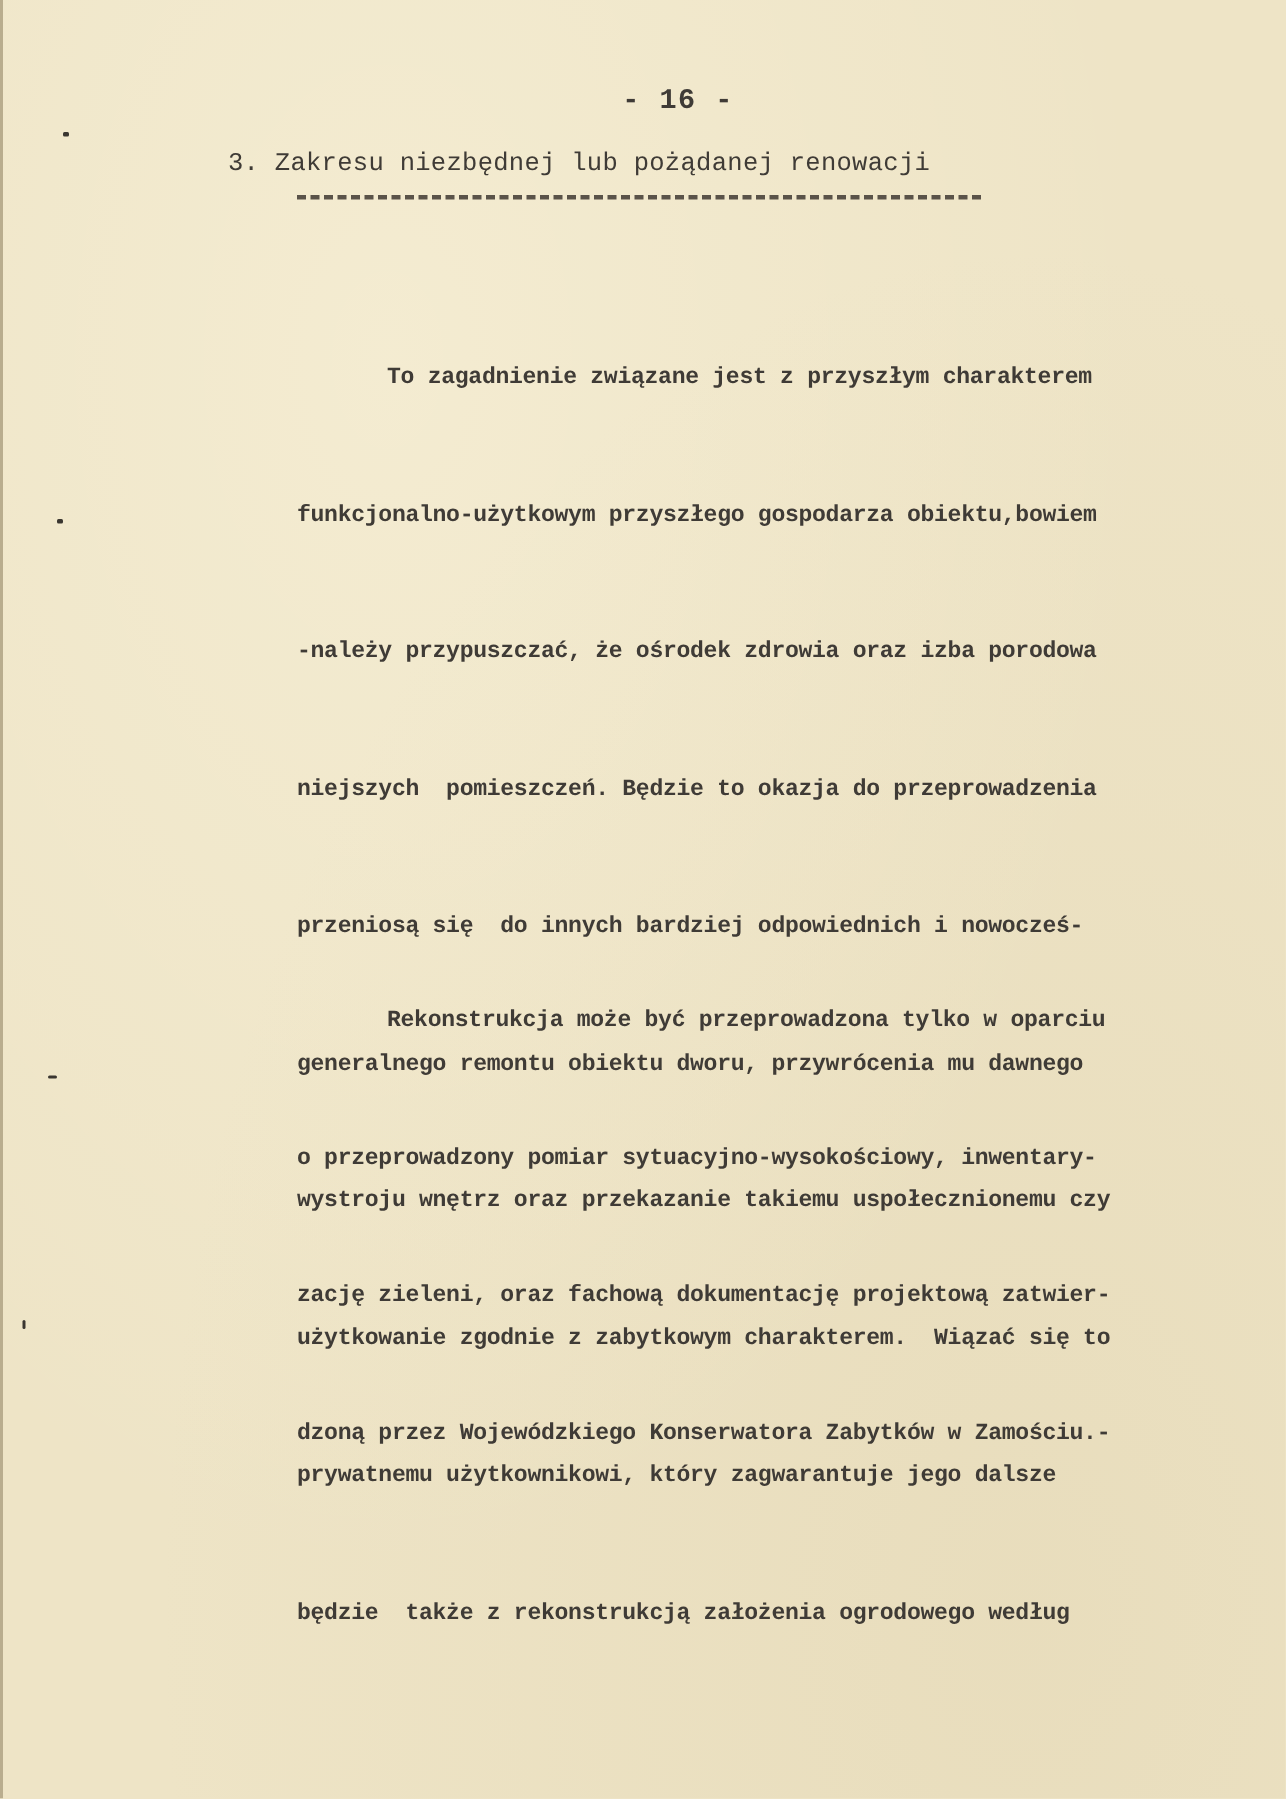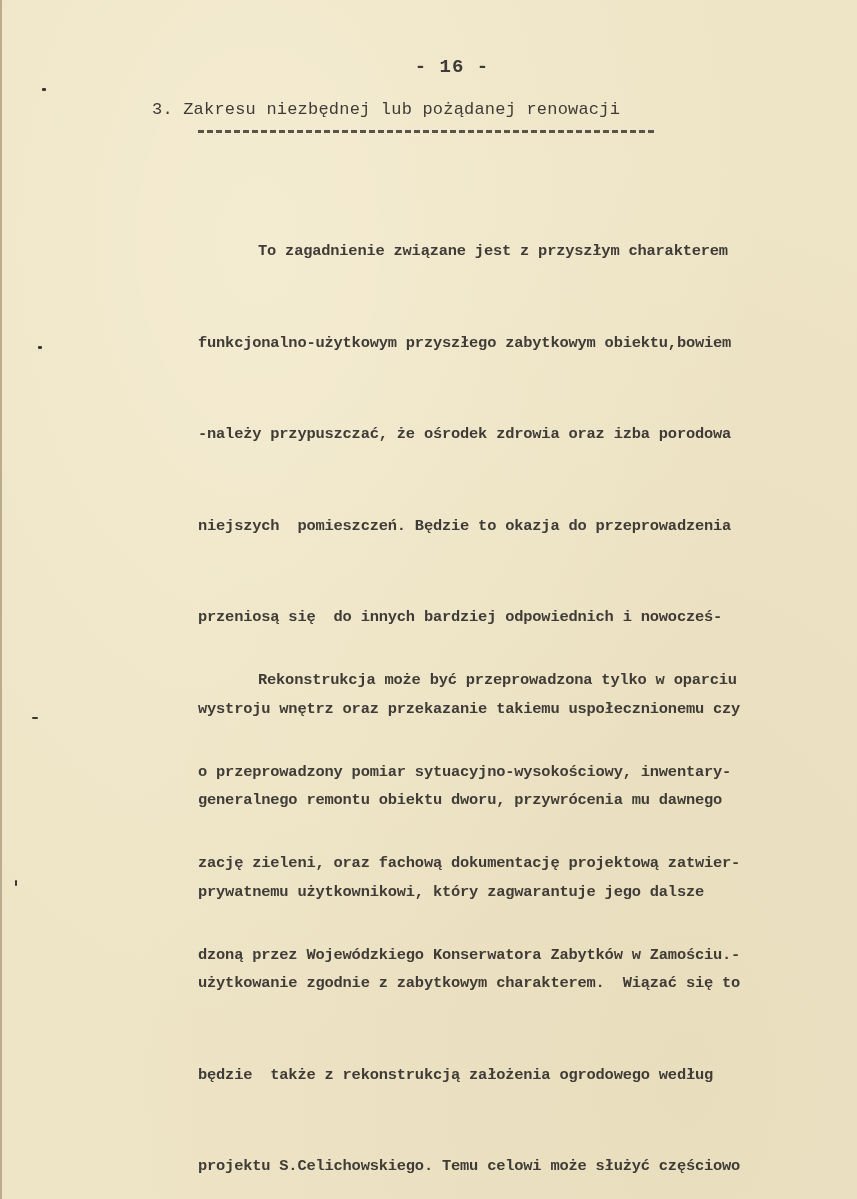--- a/index.html
+++ b/index.html
@@ -51,30 +51,29 @@
   <span class="mark" style="top:717px;left:30px;width:6px;height:2px;"></span>
   <span class="mark" style="top:880px;left:13px;width:2px;height:6px;"></span>
 
   <div class="page-number">- 16 -</div>
 
   <div class="heading">3. Zakresu niezbędnej lub pożądanej renowacji</div>
   <div class="heading-rule"></div>
 
   <div class="body-text p1">
     <span class="line indent">To zagadnienie związane jest z przyszłym charakterem</span>
-    <span class="line">funkcjonalno-użytkowym przyszłego zabytkowym obiektu,bowiem</span>
+    <span class="line">funkcjonalno-użytkowym przyszłego gospodarza obiektu,bowiem</span>
     <span class="line">-należy przypuszczać, że ośrodek zdrowia oraz izba porodowa</span>
     <span class="line">niejszych  pomieszczeń. Będzie to okazja do przeprowadzenia</span>
     <span class="line">przeniosą się  do innych bardziej odpowiednich i nowocześ-</span>
+    <span class="line">generalnego remontu obiektu dworu, przywrócenia mu dawnego</span>
     <span class="line">wystroju wnętrz oraz przekazanie takiemu uspołecznionemu czy</span>
-    <span class="line">generalnego remontu obiektu dworu, przywrócenia mu dawnego</span>
+    <span class="line">użytkowanie zgodnie z zabytkowym charakterem.  Wiązać się to</span>
     <span class="line">prywatnemu użytkownikowi, który zagwarantuje jego dalsze</span>
-    <span class="line">użytkowanie zgodnie z zabytkowym charakterem.  Wiązać się to</span>
     <span class="line">będzie  także z rekonstrukcją założenia ogrodowego według</span>
-    <span class="line">projektu S.Celichowskiego. Temu celowi może służyć częściowo</span>
     
     
   </div>
 
   <div class="body-text p2">
     <span class="line indent">Rekonstrukcja może być przeprowadzona tylko w oparciu</span>
     <span class="line">o przeprowadzony pomiar sytuacyjno-wysokościowy, inwentary-</span>
     <span class="line">zację zieleni, oraz fachową dokumentację projektową zatwier-</span>
     <span class="line">dzoną przez Wojewódzkiego Konserwatora Zabytków w Zamościu.-</span>
   </div>

